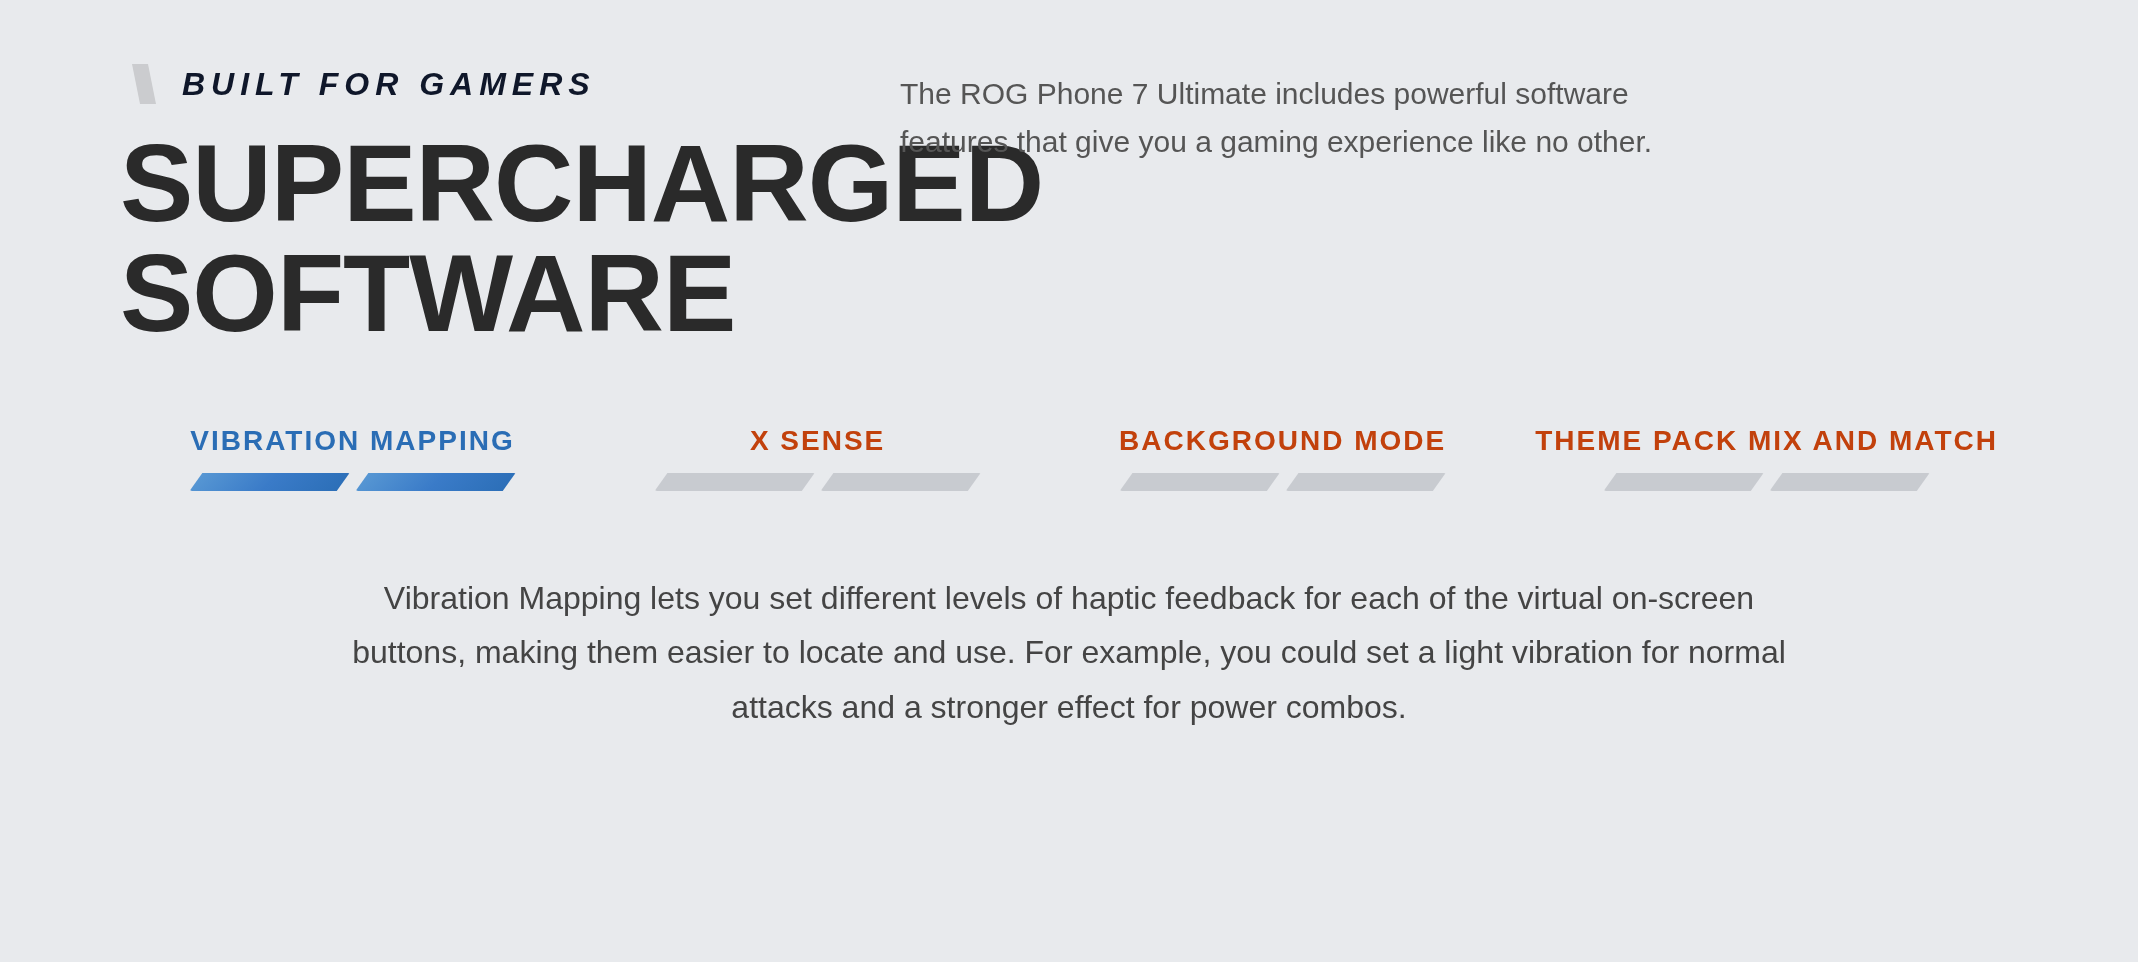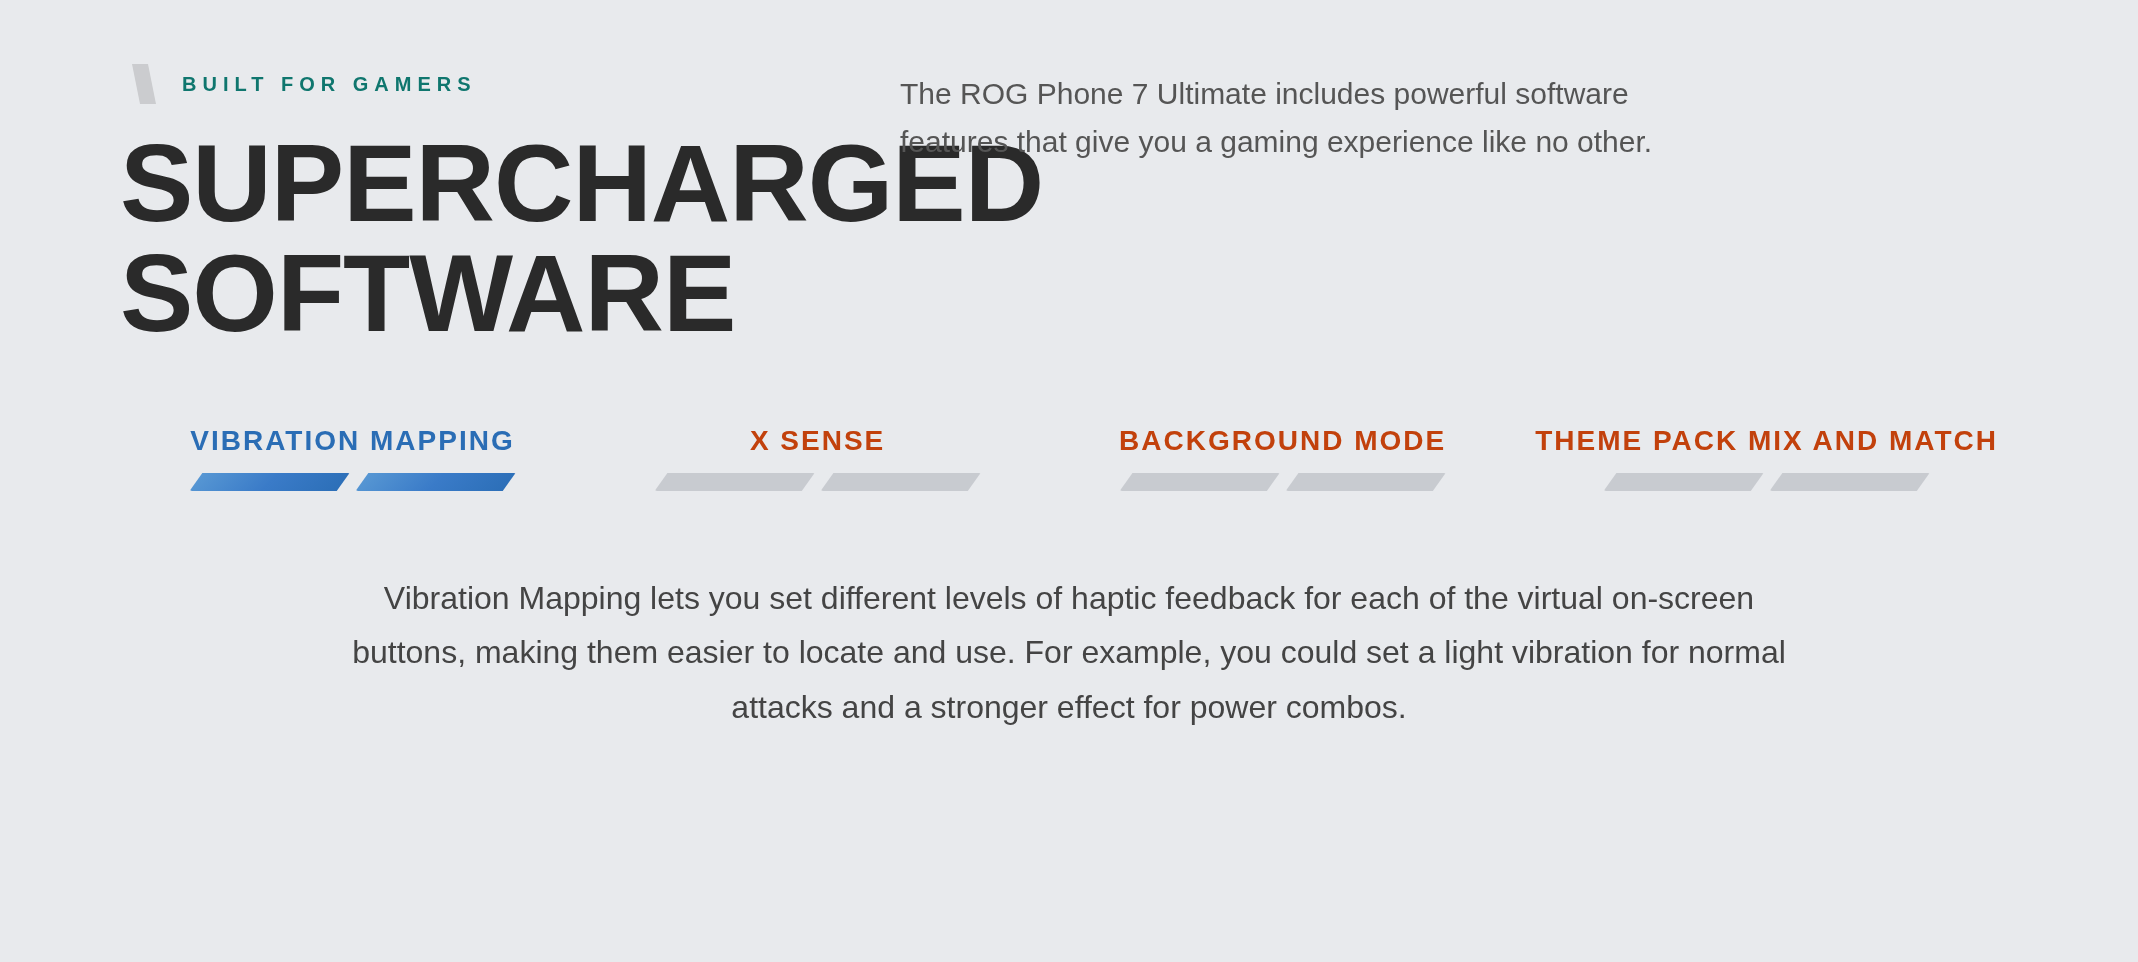--- a/index.html
+++ b/index.html
@@ -43,25 +43,26 @@
     }
 
     .slash-icon {
       width: 48px;
       height: 48px;
       margin-right: 14px;
       opacity: 0.5;
     }
 
     .built-for-gamers-text {
-      font-size: 20px;
+      font-size: 32px;
       font-weight: 600;
-      color: #0f766e;
+      color: #0f172a;
       letter-spacing: 6px;
       text-transform: uppercase;
+      font-style: italic;
     }
 
     .main-title {
       font-size: 110px;
       font-weight: 900;
       color: #2a2a2a;
       line-height: 1.0;
       text-transform: uppercase;
       letter-spacing: -1px;
     }

